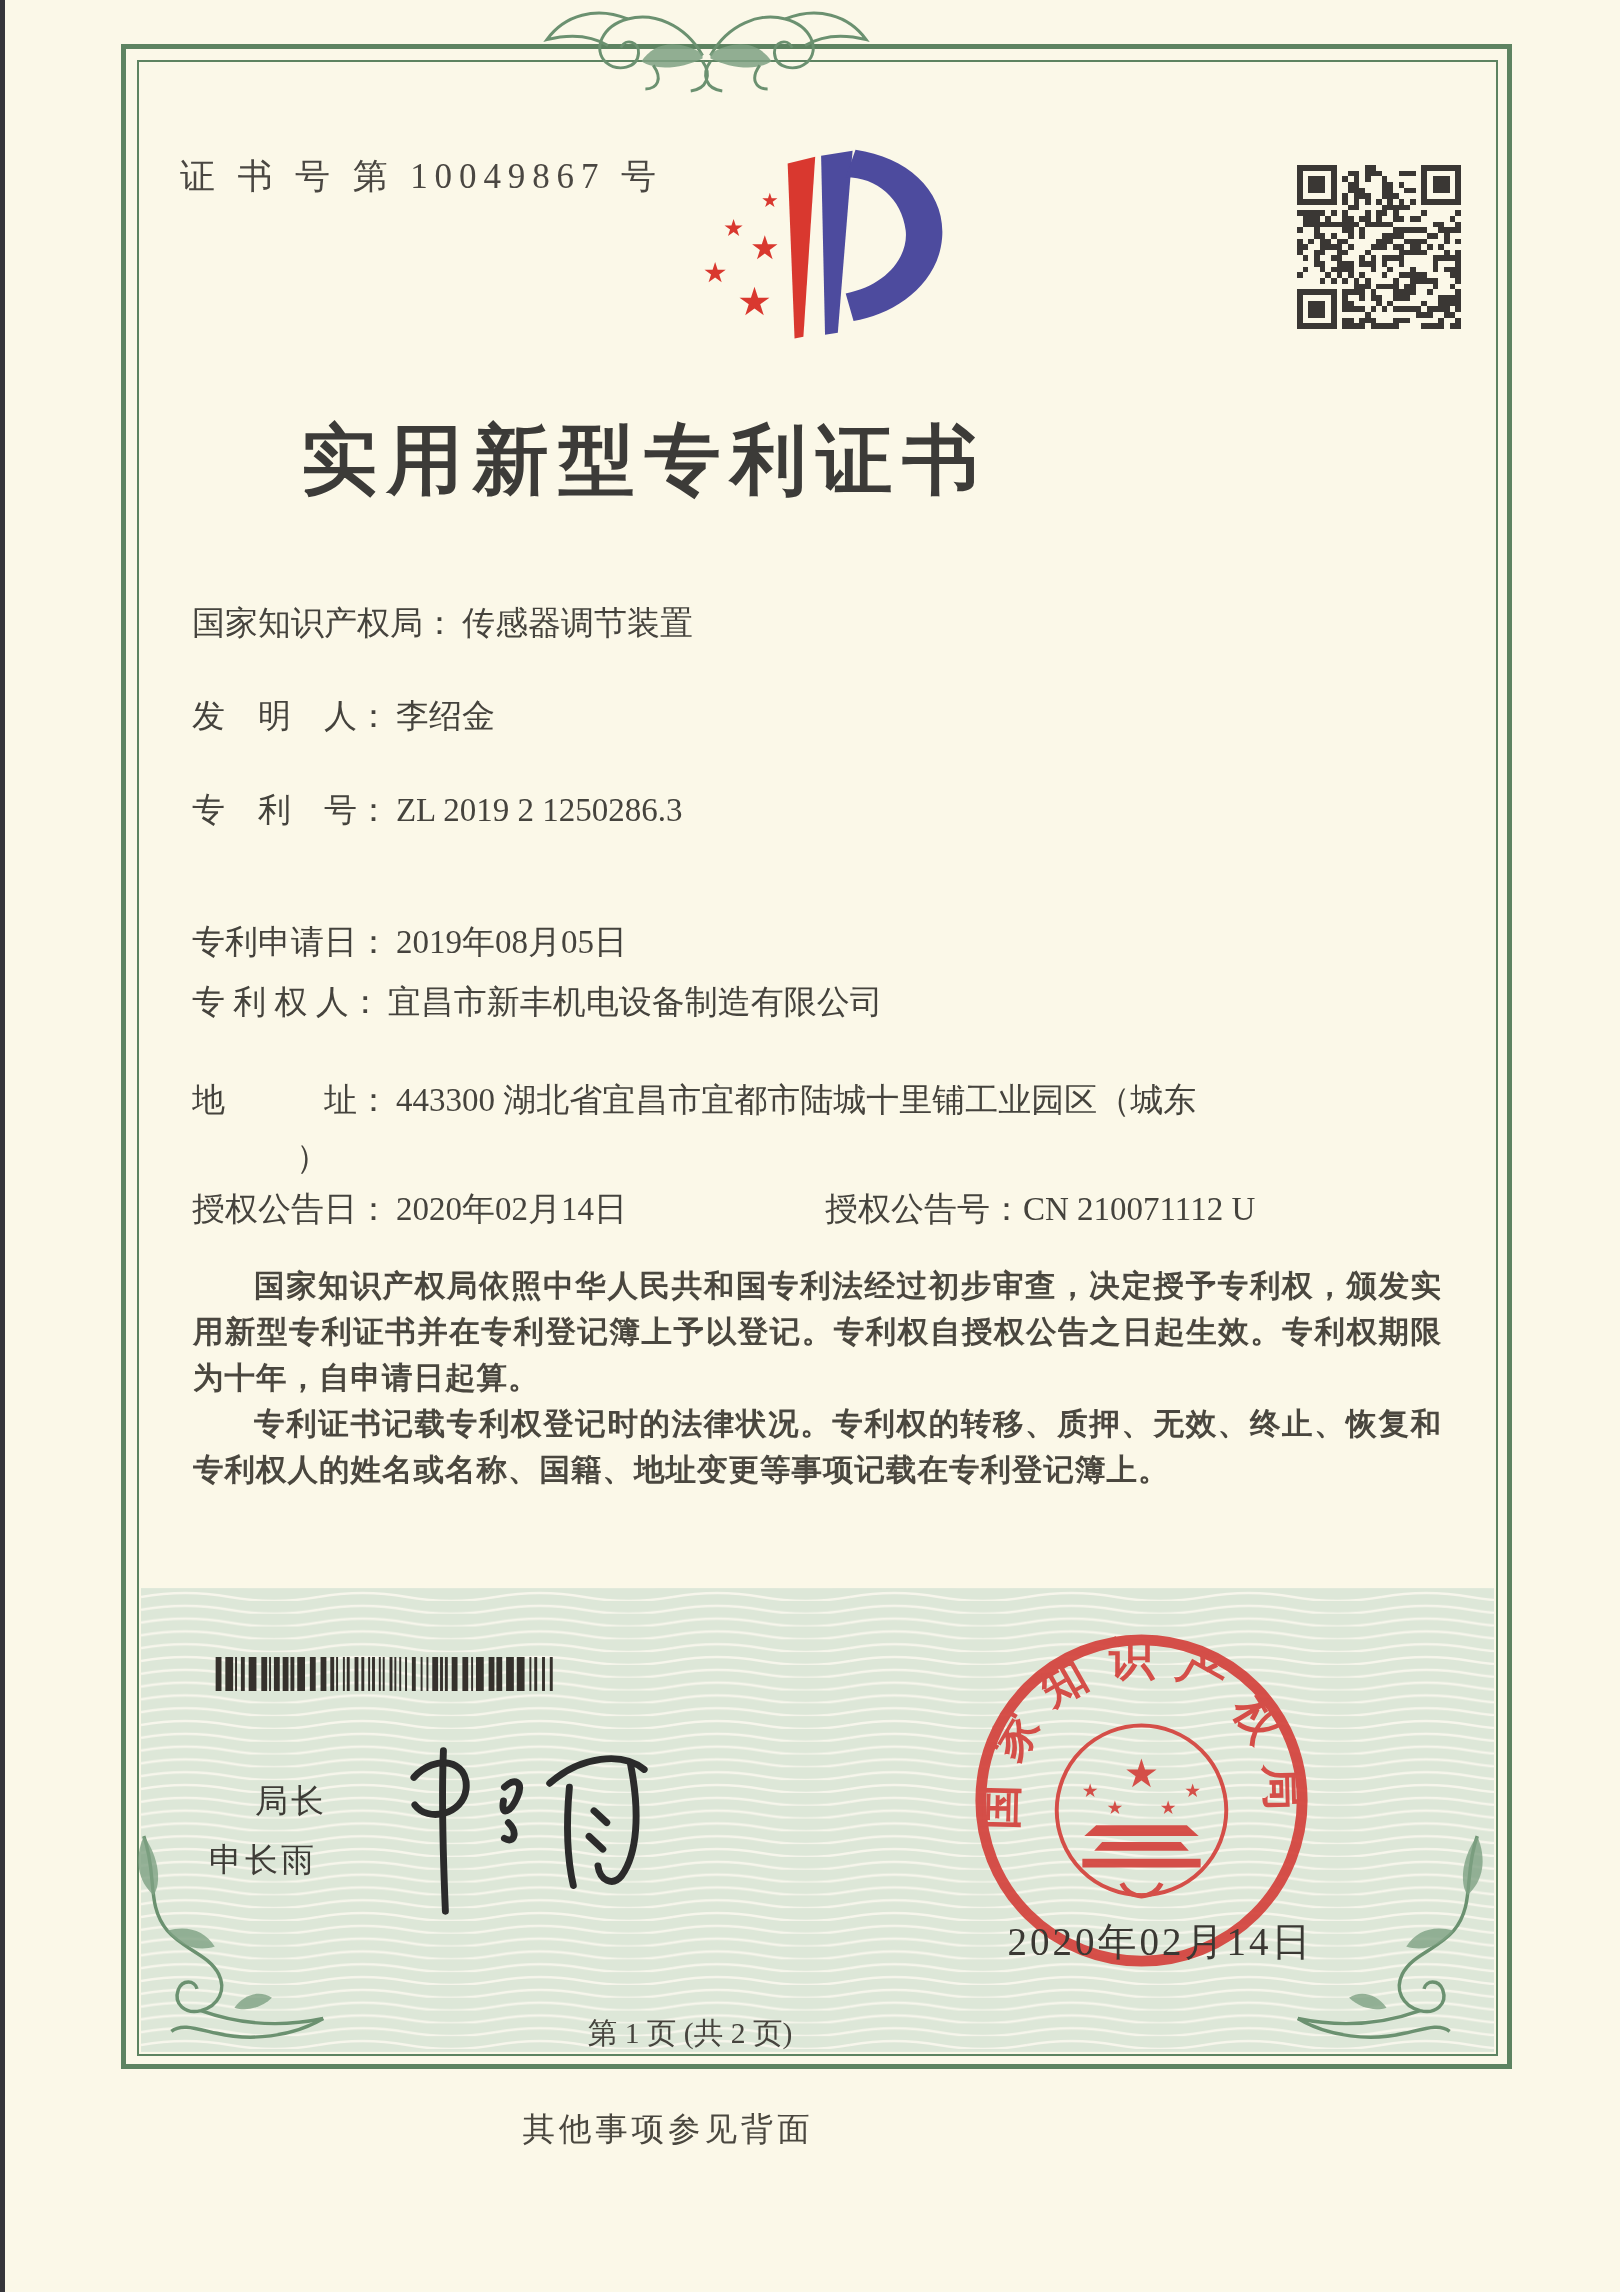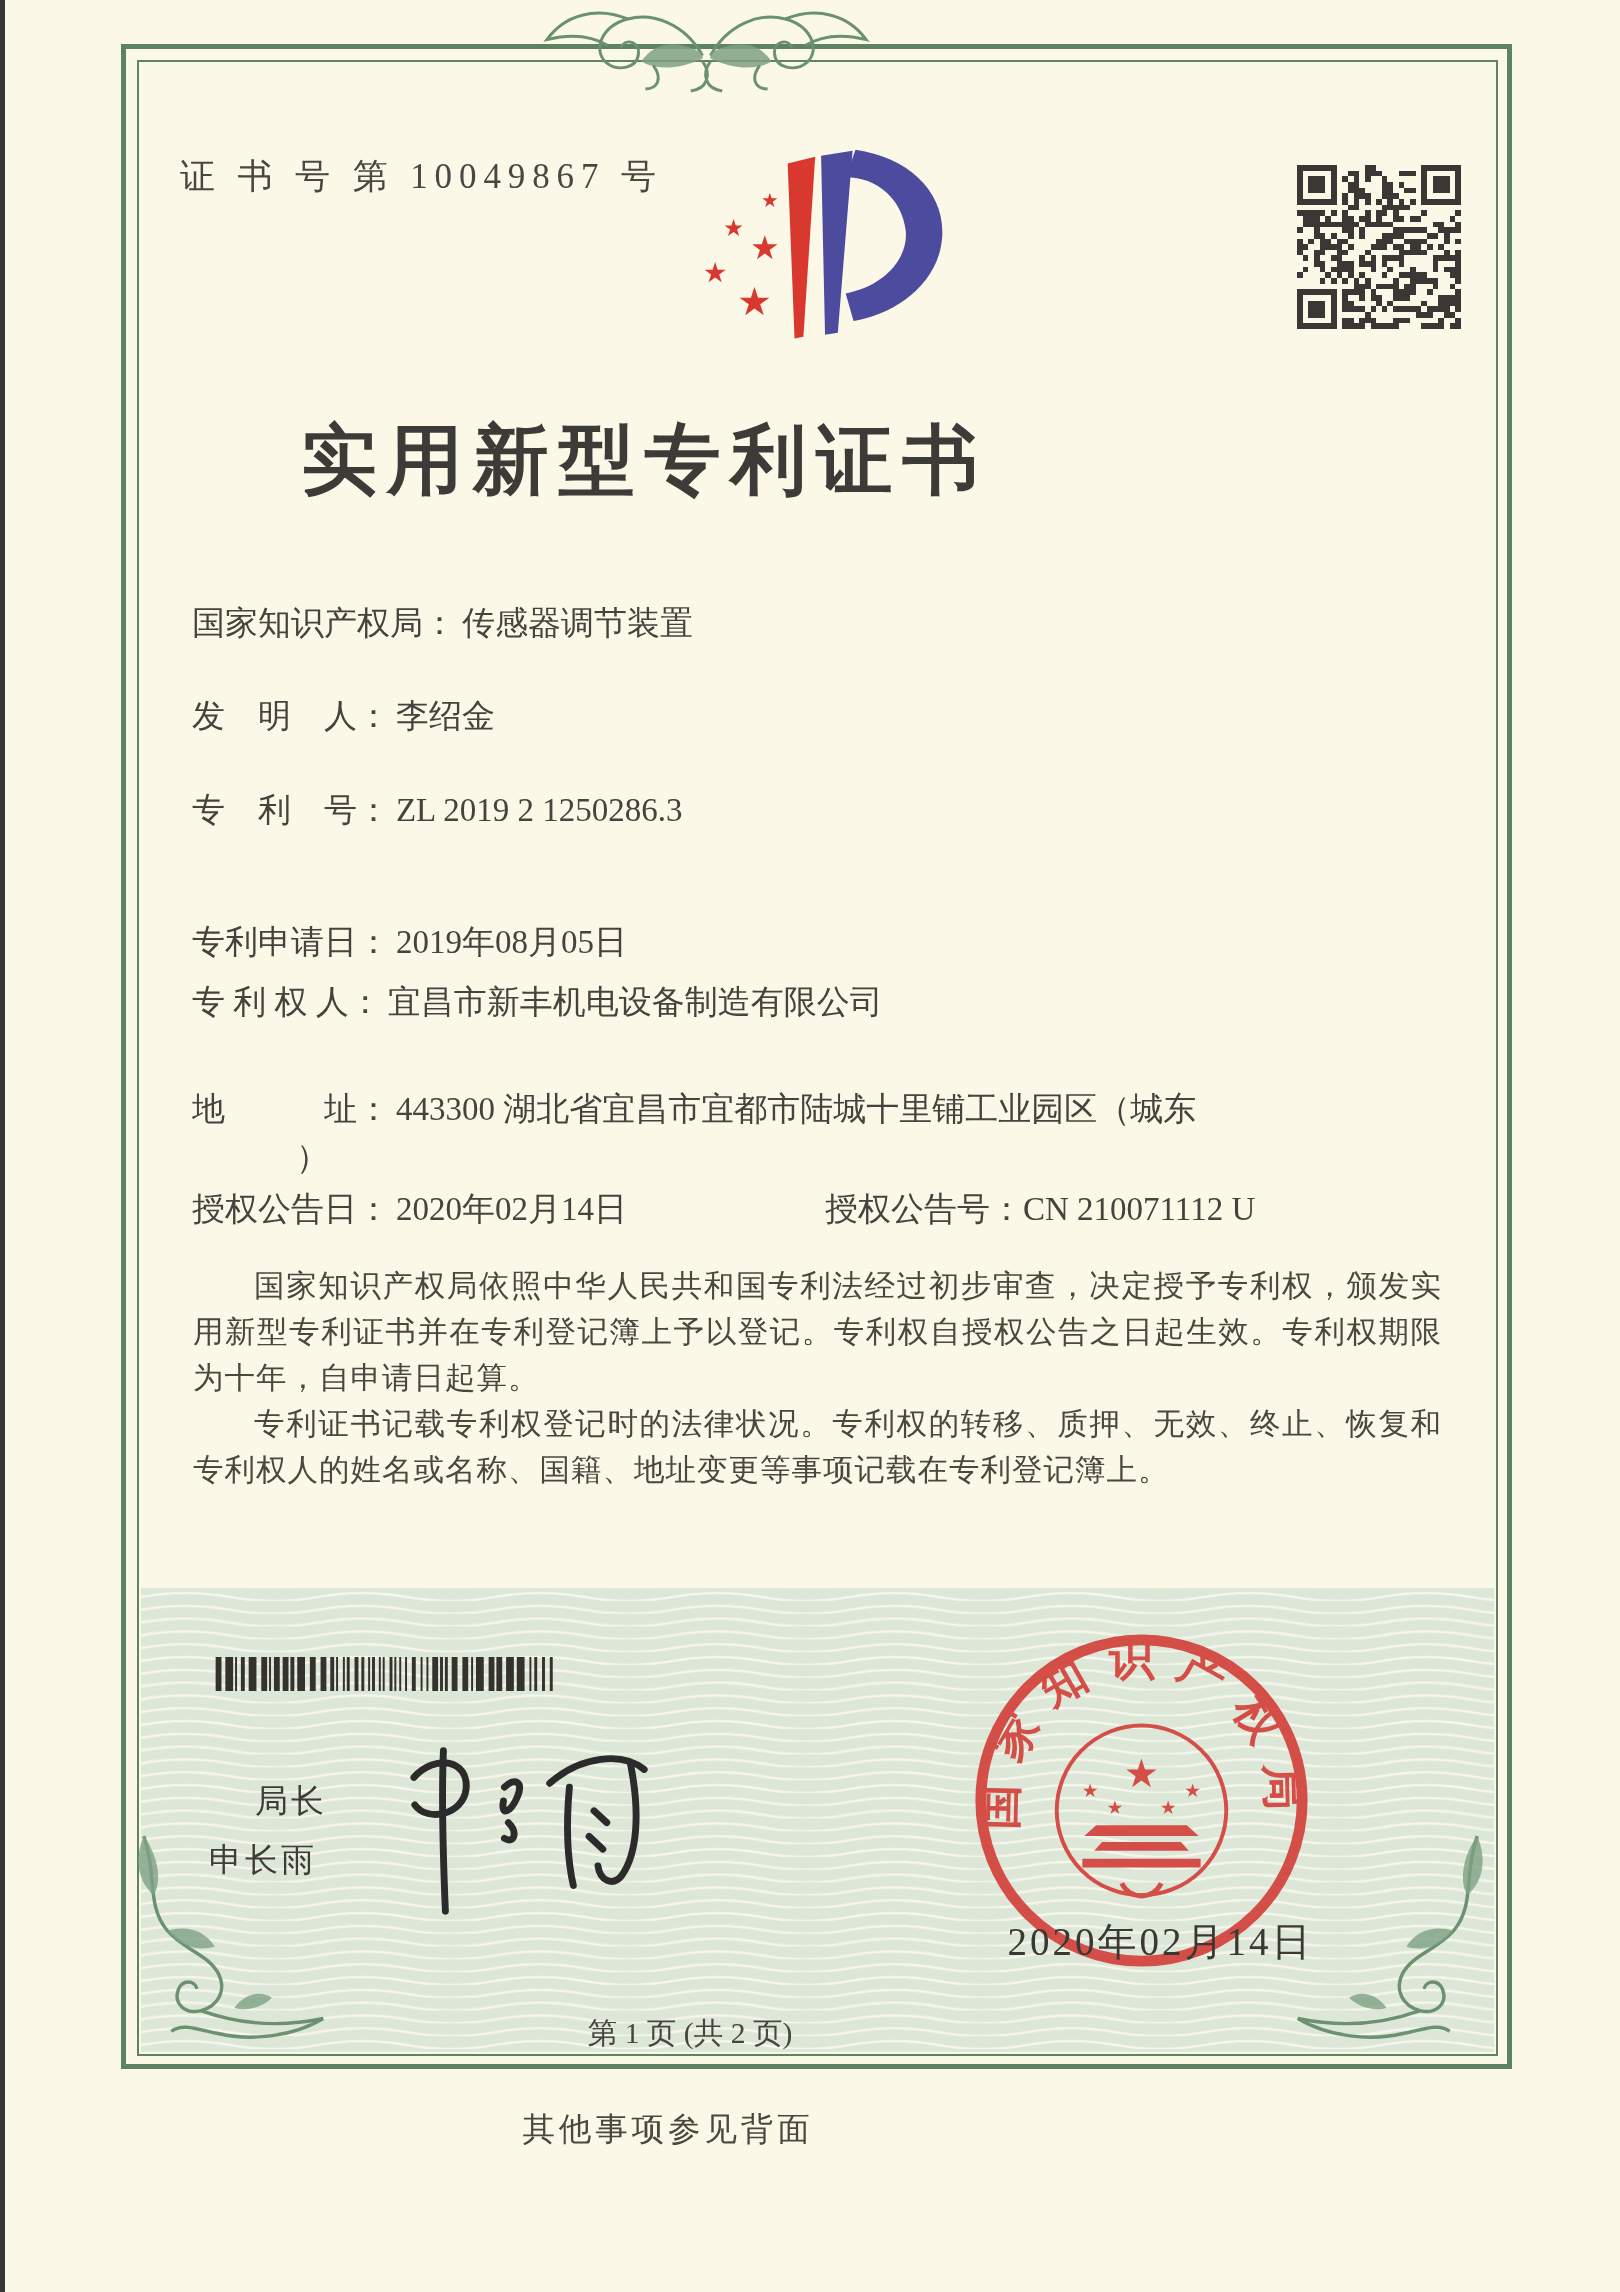--- a/index.html
+++ b/index.html
@@ -20,28 +20,28 @@
   .wave-panel svg{display:block;width:100%;height:100%;}
   
   .cert-no{left:180px;top:153px;font-size:35px;letter-spacing:6.9px;color:#4a4742;}
   .logo{left:688px;top:136px;width:278px;height:240px;}
   .qr{left:1297px;top:165px;width:164px;height:164px;}
   .doc-title{left:231px;top:410px;width:827px;text-align:center;font-size:76px;
     font-weight:bold;letter-spacing:9.9px;color:#3c3b38;white-space:nowrap;}
   
   .row{left:192px;font-size:33px;white-space:nowrap;color:#45433d;}
   .r-name{top:601px;} .r-inventor{top:694px;} .r-patentno{top:788px;}
-  .r-filing{top:920px;} .r-patentee{top:980px;} .r-address{top:1078px;margin-top:9px;}
+  .r-filing{top:920px;} .r-patentee{top:980px;} .r-address{top:1078px;}
   .r-addr2{left:296px;top:1135px;font-size:33px;}
   .r-grantdate{top:1187px;} .r-grantno{left:825px;top:1187px;font-size:33px;white-space:nowrap;}
   .row .lab{margin-right:5.9px;}
   
   .body-text{left:193px;top:1263px;width:1249px;font-size:30.5px;line-height:46px;
     color:#4a473f;letter-spacing:1px;text-align:justify;}
-  .body-text p{margin:0;text-indent:2em;}
+  .body-text p{margin:0;text-indent:2em;font-weight:bold;}
   
   .barcode{left:212px;top:1657px;width:357px;height:34px;}
   
   .role{left:209px;top:1779px;font-size:33px;letter-spacing:3px;color:#3e3c37;margin-left:46px;}
   .signer{left:209px;top:1838px;font-size:33px;letter-spacing:3px;color:#3e3c37;}
   .signature{left:384px;top:1736px;width:296px;height:187px;}
   
   .seal{left:968px;top:1627px;width:347px;height:347px;}
   .seal-date{left:993px;top:1915px;width:335px;text-align:center;font-size:39px;
     letter-spacing:3px;color:#3a3833;white-space:nowrap;}

